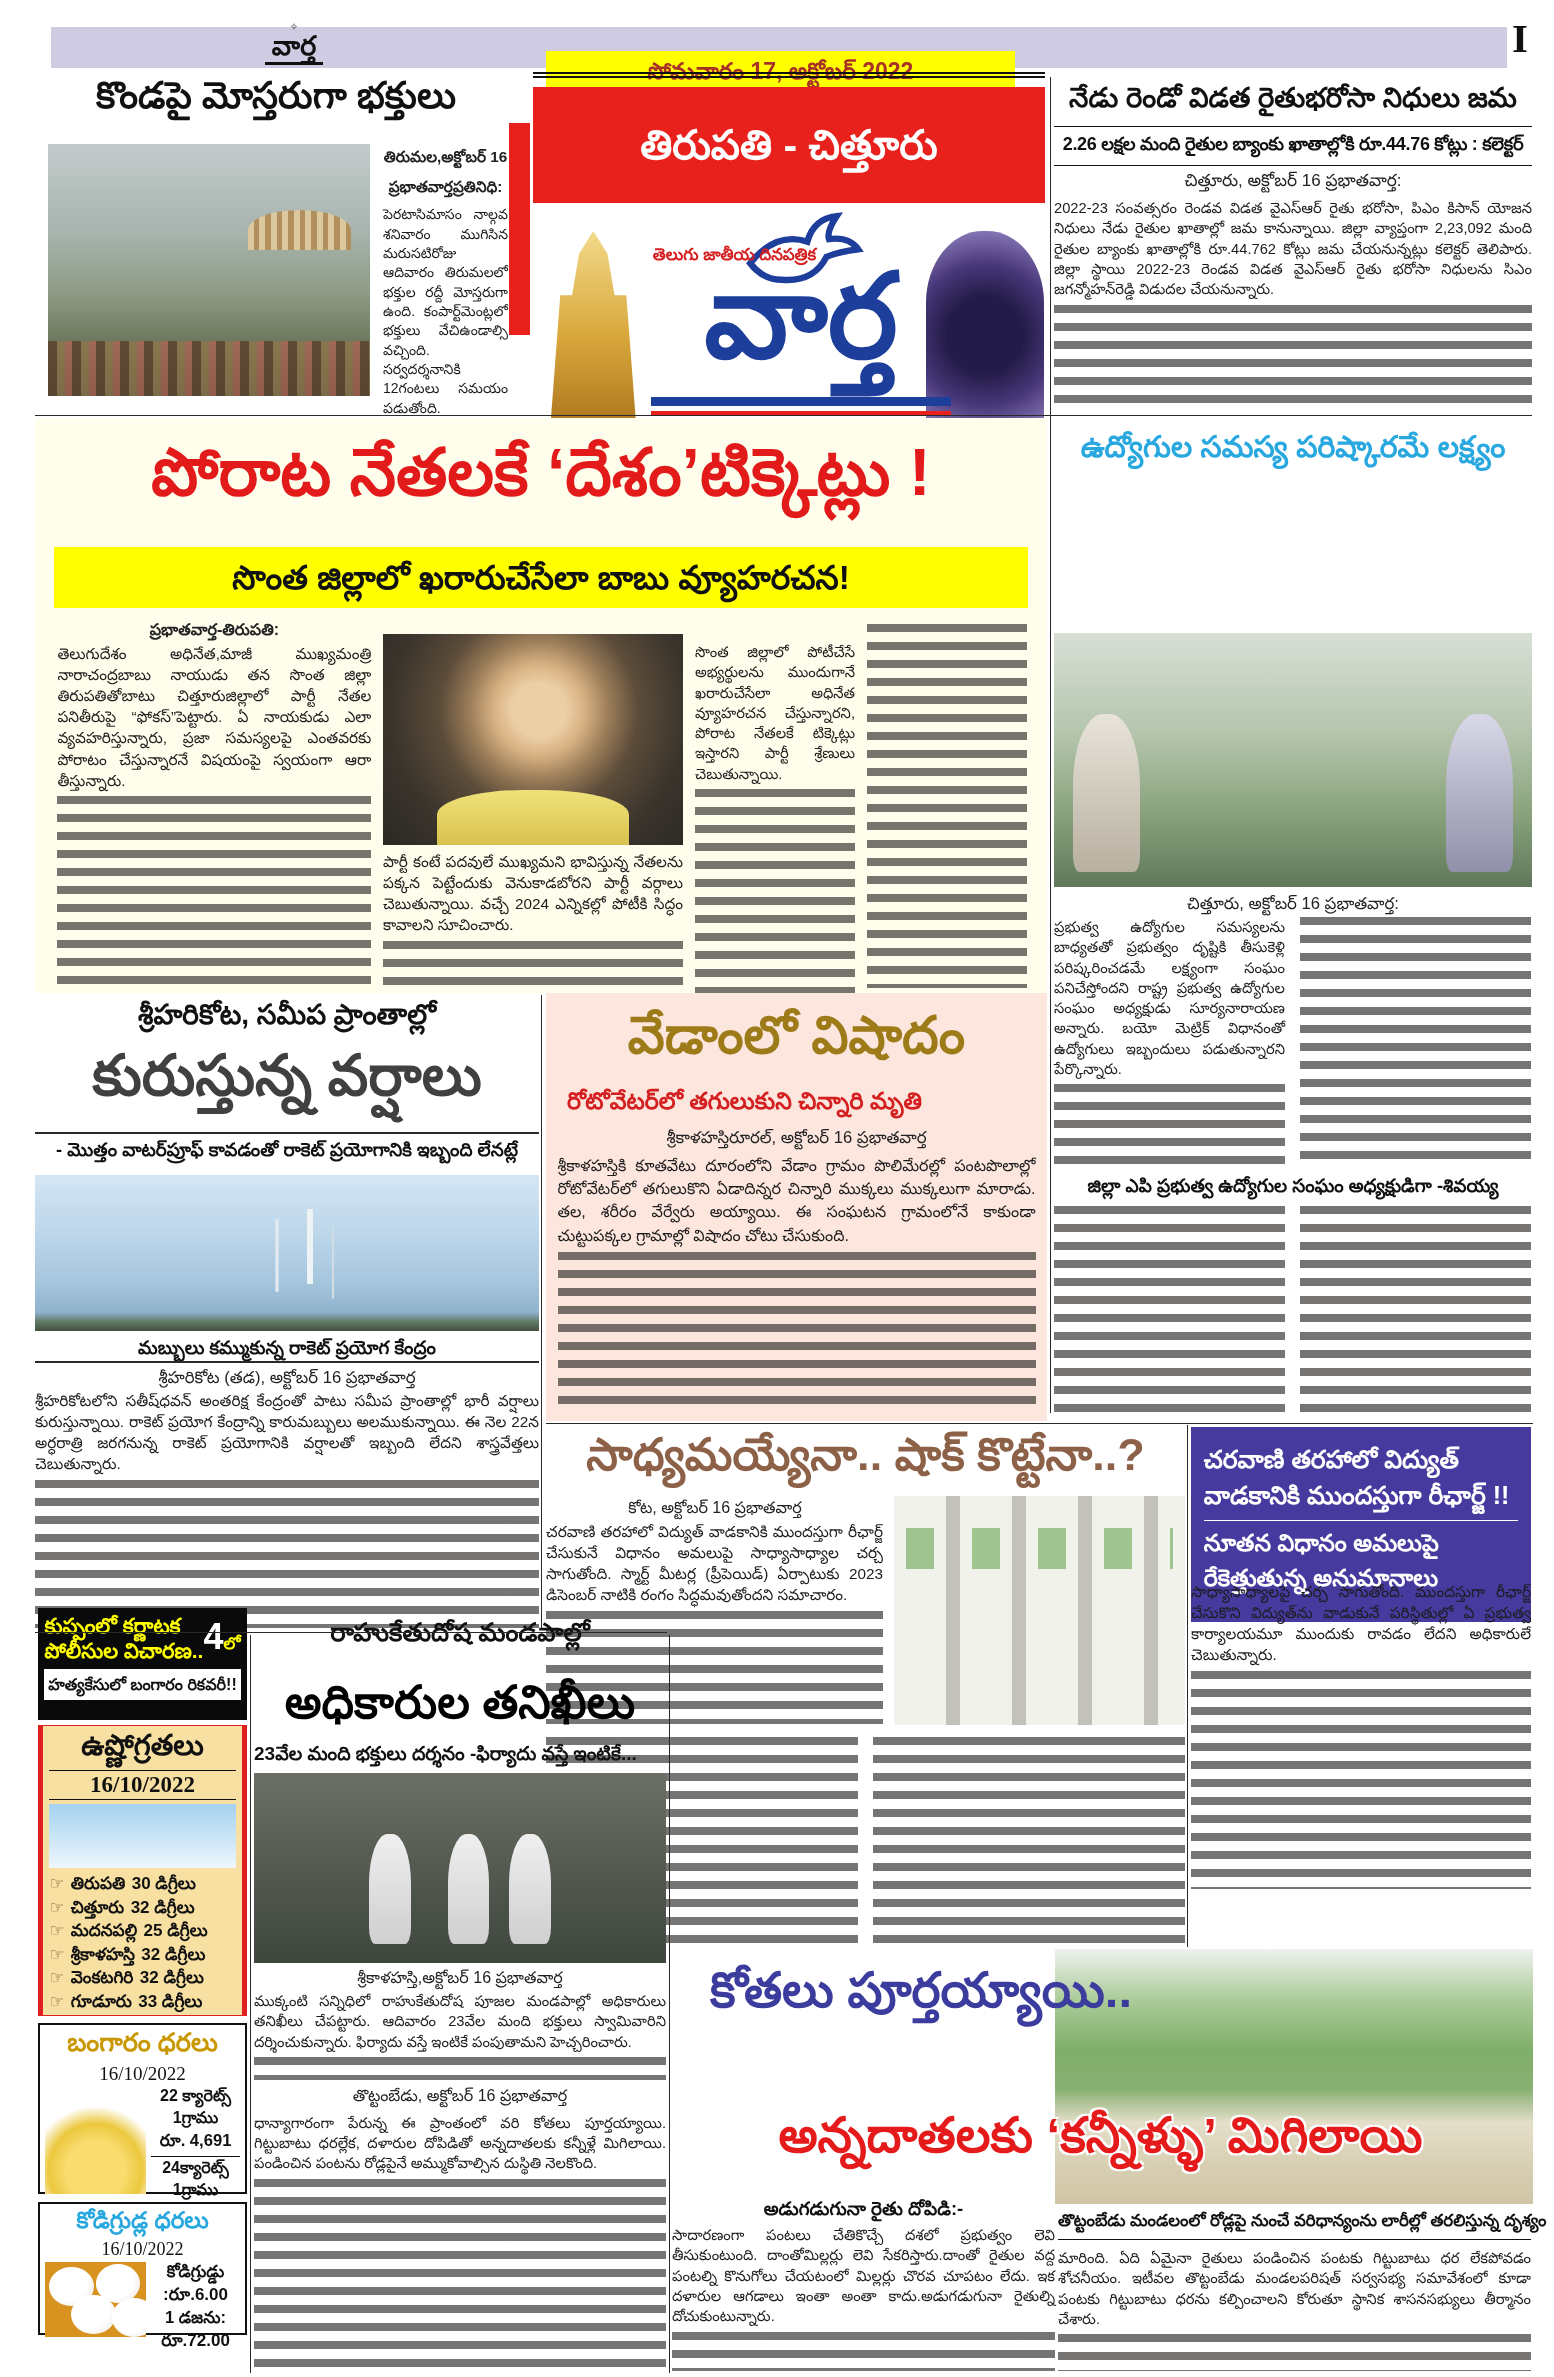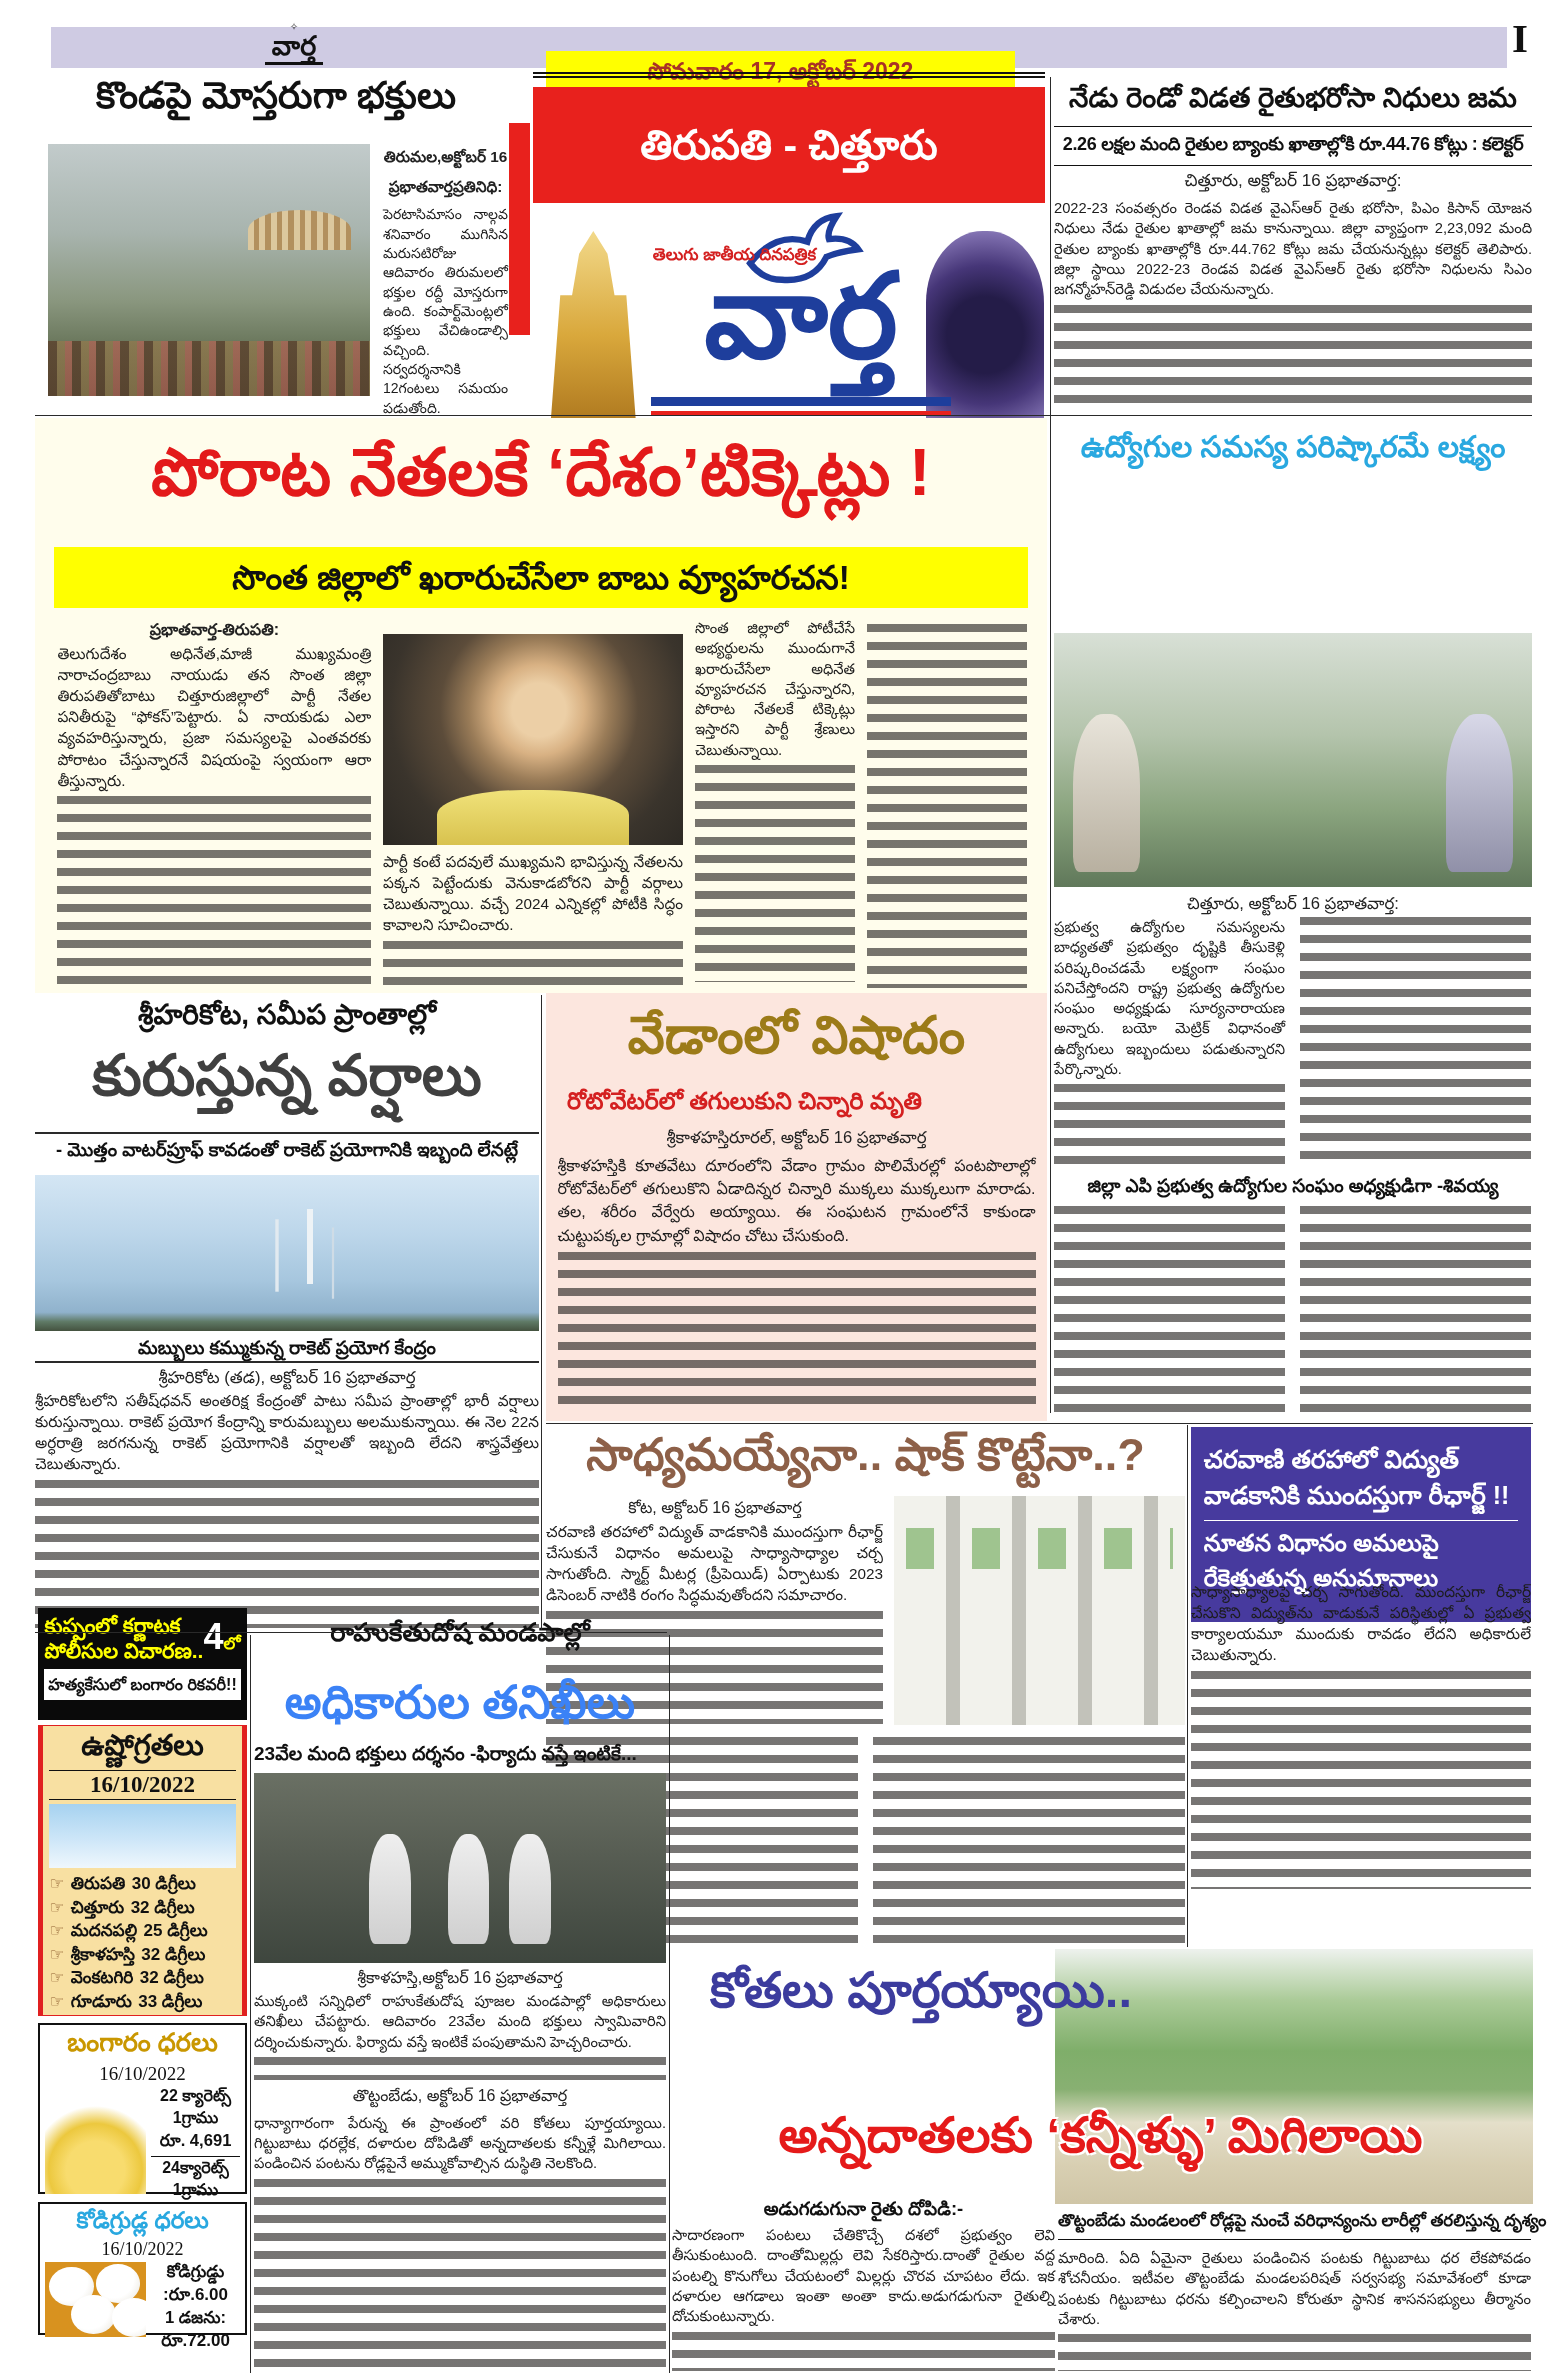--- a/index.html
+++ b/index.html
@@ -105,21 +105,21 @@
       <div class="body-txt" style="font-size:15.3px;">తెలుగుదేశం అధినేత,మాజీ ముఖ్యమంత్రి నారాచంద్రబాబు నాయుడు తన సొంత జిల్లా తిరుపతితోబాటు చిత్తూరుజిల్లాలో పార్టీ నేతల పనితీరుపై “ఫోకస్”పెట్టారు. ఏ నాయకుడు ఎలా వ్యవహరిస్తున్నారు, ప్రజా సమస్యలపై ఎంతవరకు పోరాటం చేస్తున్నారనే విషయంపై స్వయంగా ఆరా తీస్తున్నారు.</div>
       <div class="greek"></div>
     </div>
     <div class="photo ph-cbn" style="left:348px;top:216px;width:300px;height:211px;">
       <div class="shirt"></div>
     </div>
     <div class="abs flexcol" style="left:348px;top:433px;width:300px;height:137px;">
       <div class="body-txt" style="font-size:15.3px;">పార్టీ కంటే పదవులే ముఖ్యమని భావిస్తున్న నేతలను పక్కన పెట్టేందుకు వెనుకాడబోరని పార్టీ వర్గాలు చెబుతున్నాయి. వచ్చే 2024 ఎన్నికల్లో పోటీకి సిద్ధం కావాలని సూచించారు.</div>
       <div class="greek"></div>
     </div>
-    <div class="abs flexcol" style="left:660px;top:200px;width:160px;height:364px;font-family:Liberation Serif, serif;">
+    <div class="abs flexcol" style="left:660px;top:224px;width:160px;height:364px;">
       <div class="body-txt" style="font-size:14.7px;">సొంత జిల్లాలో పోటీచేసే అభ్యర్థులను ముందుగానే ఖరారుచేసేలా అధినేత వ్యూహరచన చేస్తున్నారని, పోరాట నేతలకే టిక్కెట్లు ఇస్తారని పార్టీ శ్రేణులు చెబుతున్నాయి.</div>
       <div class="greek"></div>
     </div>
     <div class="abs flexcol" style="left:832px;top:206px;width:160px;height:364px;">
       <div class="greek" style="margin-top:0;"></div>
     </div>
   </div>
 
   <div class="abs b c nowrap" style="left:1054px;top:423px;width:478px;color:#29a8e0;font-size:30px;line-height:1.6;">ఉద్యోగుల సమస్య పరిష్కారమే లక్ష్యం</div>
   <div class="photo ph-meet" style="left:1054px;top:633px;width:478px;height:254px;">
@@ -273,21 +273,21 @@
       <div style="flex:1;text-align:center;">
         <div class="b nowrap" style="font-size:16.6px;">కోడిగ్రుడ్డు</div>
         <div class="b nowrap" style="font-size:17px;">:రూ.6.00</div>
         <div class="b nowrap" style="font-size:16.6px;">1 డజను:</div>
         <div class="b nowrap" style="font-size:17px;">రూ.72.00</div>
       </div>
     </div>
   </div>
 
   <div class="abs b c nowrap" style="left:254px;top:1618px;width:412px;font-size:25.5px;">రాహుకేతుదోష మండపాల్లో</div>
-  <div class="abs b c nowrap" style="left:254px;top:1669px;width:412px;color:#3b82f6;font-size:46px;line-height:1.45;">అధికారుల తనిఖీలు</div>
+  <div class="abs b c nowrap" style="left:254px;top:1669px;width:412px;color:#000000;font-size:46px;line-height:1.45;">అధికారుల తనిఖీలు</div>
   <div class="abs b nowrap" style="left:254px;top:1743px;width:412px;font-size:19px;">23వేల మంది భక్తులు దర్శనం -ఫిర్యాదు వస్తే ఇంటికే...</div>
   <div class="photo ph-temple" style="left:254px;top:1773px;width:412px;height:190px;">
     <div class="fg" style="left:28%;"></div>
     <div class="fg" style="left:47%;"></div>
     <div class="fg" style="left:62%;"></div>
   </div>
   <div class="abs c dl" style="left:254px;top:1969px;width:412px;font-size:16px;">శ్రీకాళహస్తి,అక్టోబర్ 16 ప్రభాతవార్త</div>
   <div class="abs flexcol" style="left:254px;top:1991px;width:412px;height:89px;">
     <div class="body-txt">ముక్కంటి సన్నిధిలో రాహుకేతుదోష పూజల మండపాల్లో అధికారులు తనిఖీలు చేపట్టారు. ఆదివారం 23వేల మంది భక్తులు స్వామివారిని దర్శించుకున్నారు. ఫిర్యాదు వస్తే ఇంటికే పంపుతామని హెచ్చరించారు.</div>
     <div class="greek"></div>

